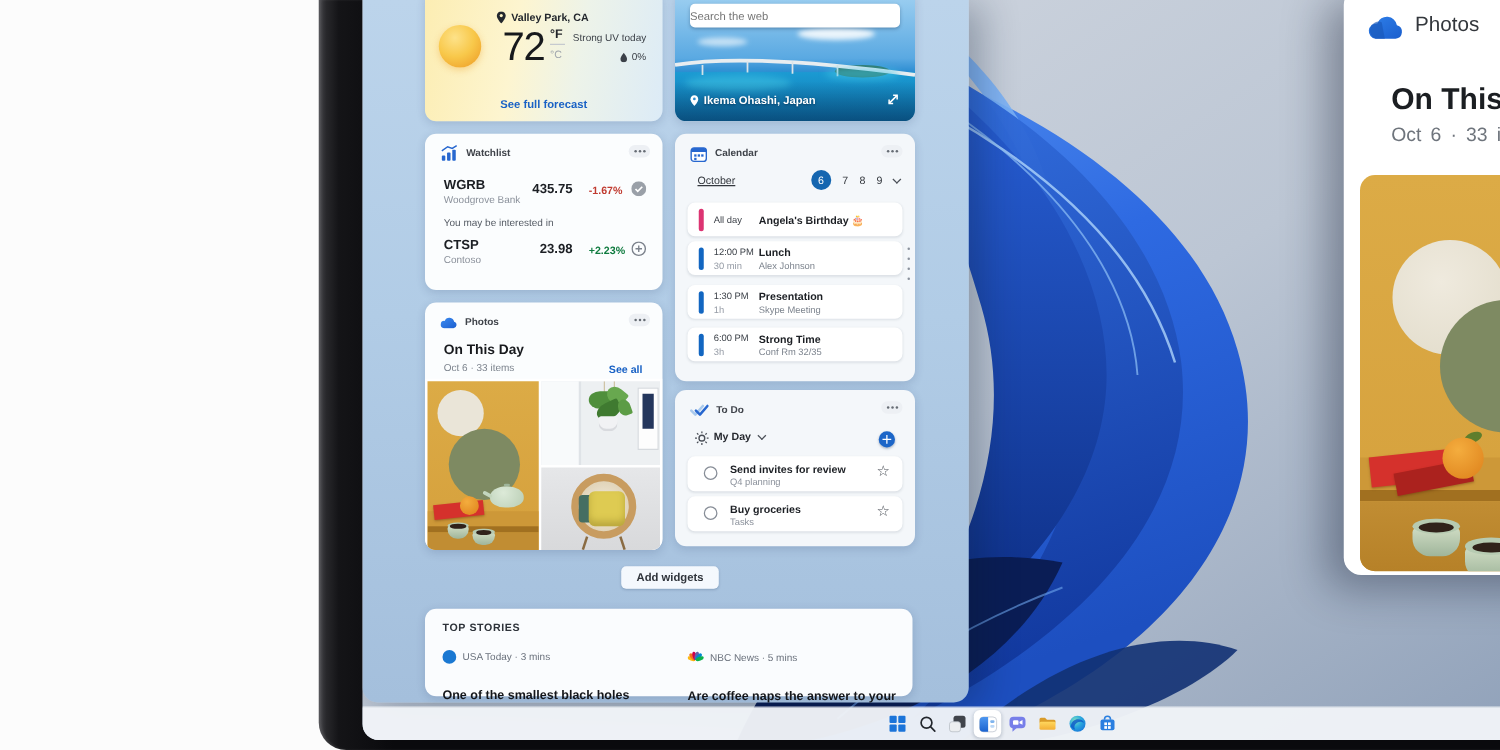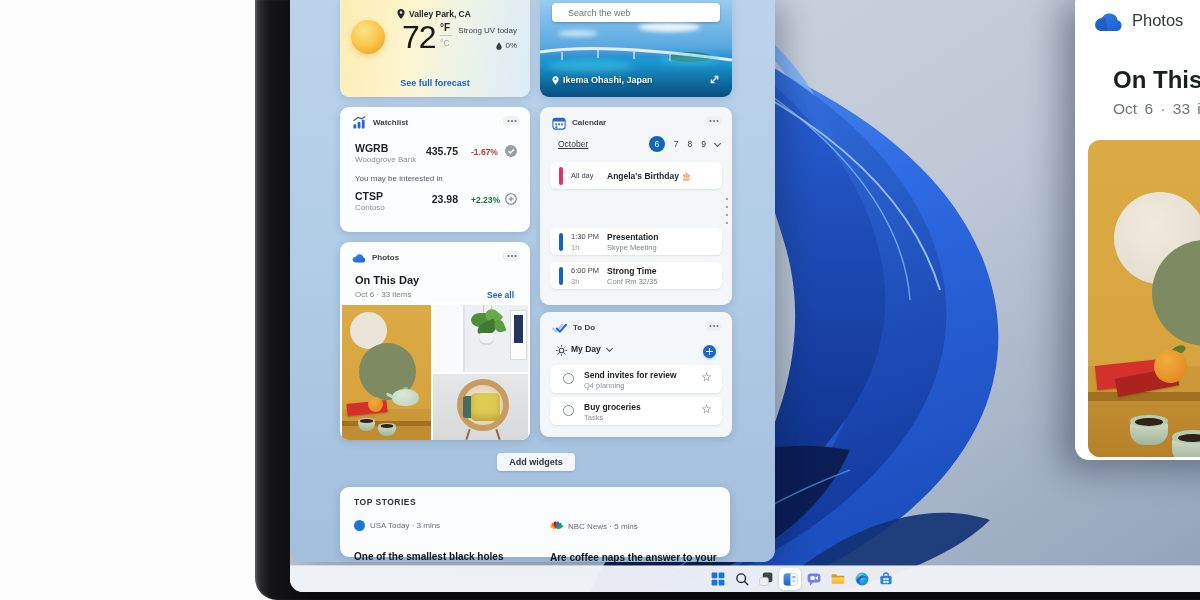--- a/index.html
+++ b/index.html
@@ -53,21 +53,21 @@
   .w-link { position:absolute; left:0; right:0; bottom:9px; text-align:center;
     font-size:9px; font-weight:bold; color:#1a62c5; }
 
   
   #searchw { left:250px; top:-8px; width:192px; height:105px; overflow:hidden; }
   .sky { position:absolute; inset:0; background:linear-gradient(180deg,#a2d2f2 0%,#5aa9e2 52%,#2e8ed2 62%,#1b9ad2 63%,#0d74ae 100%); }
   .cloudf { position:absolute; background:#fff; border-radius:50%; filter:blur(2px); }
   .shoal { position:absolute; border-radius:50%; background:#41c4e4; filter:blur(3px); opacity:.55; }
   .s-input { position:absolute; left:12px; top:11px; right:12px; height:19px; border:none;
     border-radius:4px; background:#fff; font-family:inherit; font-size:9px; color:#5d646e;
-    padding:0 16px; box-shadow:0 1px 3px rgba(0,25,55,.30); outline:none; }
+    padding:0 0; box-shadow:0 1px 3px rgba(0,25,55,.30); outline:none; }
   .s-grad { position:absolute; left:0; right:0; bottom:0; height:32px;
     background:linear-gradient(180deg,rgba(5,40,75,0),rgba(5,35,70,.45)); }
   .s-caption { position:absolute; left:12px; bottom:12px; display:flex; gap:4px; align-items:center;
     font-size:9px; font-weight:bold; color:#fff; text-shadow:0 1px 2px rgba(0,30,60,.6); }
   .s-expand { position:absolute; right:12px; bottom:12px; }
 
   
   #watchlist { left:50px; top:107px; width:190px; height:125px; }
   .wl-sym { position:absolute; left:15px; font-size:10.5px; font-weight:bold; color:#1c1f24; }
   .wl-nm { position:absolute; left:15px; font-size:8px; color:#8b919b; }
@@ -413,20 +413,27 @@
           <span>8</span>
           <span>9</span>
           <span class="chev"></span>
         </div>
 
         <div class="ev" style="top:55px">
           <div class="bar bar-pink"></div>
           <div class="ev-time solo">All day</div>
           <div class="ev-title solo"><span>Angela's Birthday</span> <span>🎂</span></div>
         </div>
+        <div class="ev" style="top:86px">
+          <div class="bar"></div>
+          <div class="ev-time">12:00 PM</div>
+          <div class="ev-dur">30 min</div>
+          <div class="ev-title">Lunch</div>
+          <div class="ev-sub">Alex Johnson</div>
+        </div>
         <div class="ev" style="top:121px">
           <div class="bar"></div>
           <div class="ev-time">1:30 PM</div>
           <div class="ev-dur">1h</div>
           <div class="ev-title">Presentation</div>
           <div class="ev-sub">Skype Meeting</div>
         </div>
         <div class="ev" style="top:155px">
           <div class="bar"></div>
           <div class="ev-time">6:00 PM</div>

